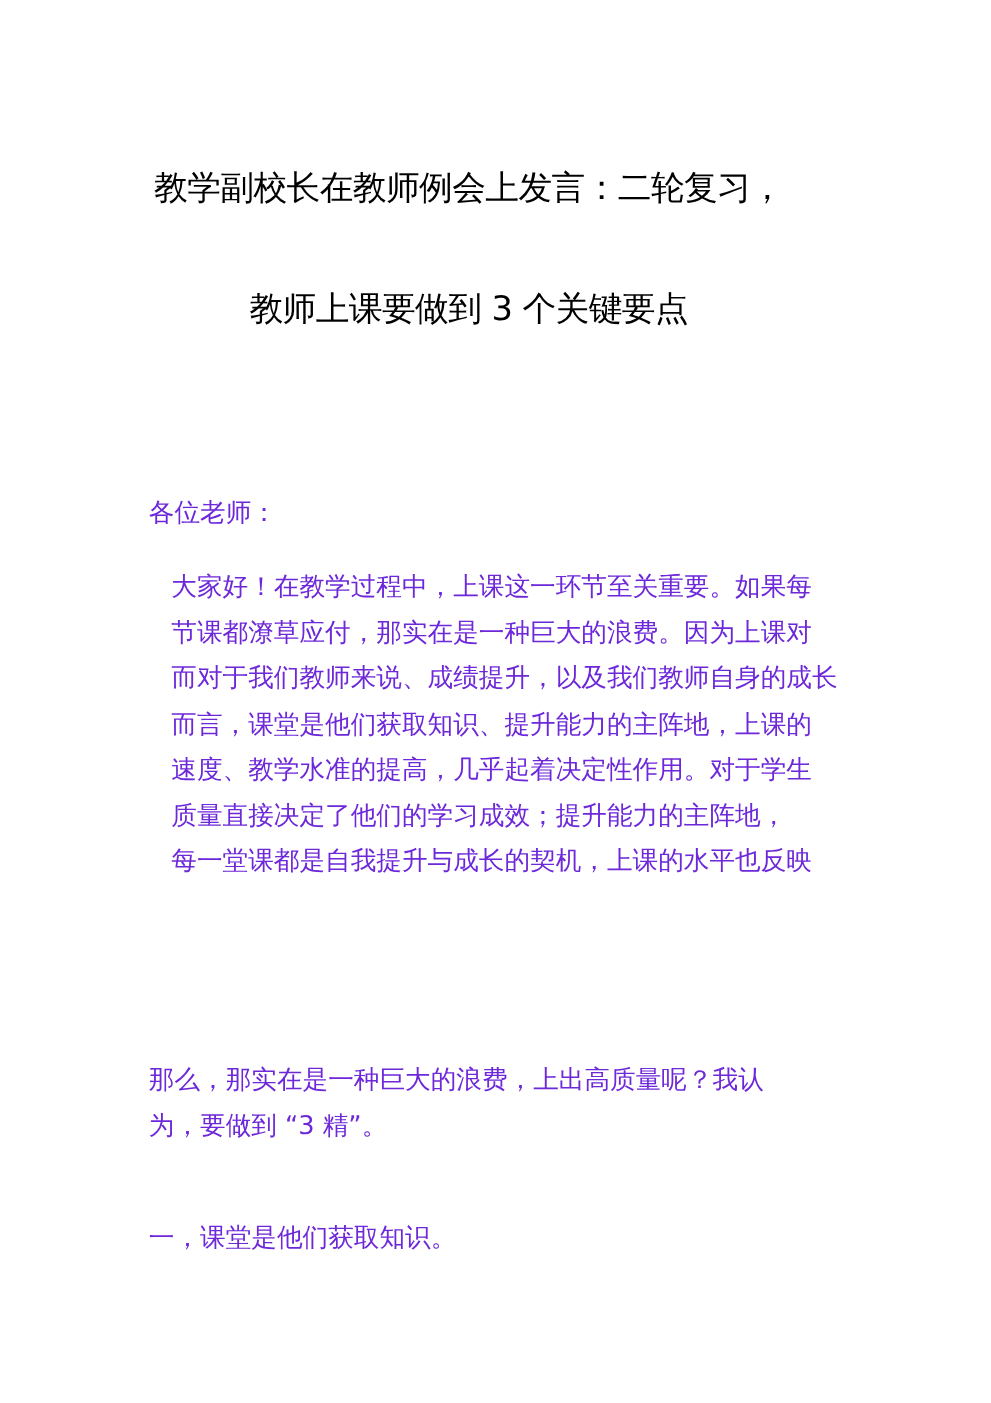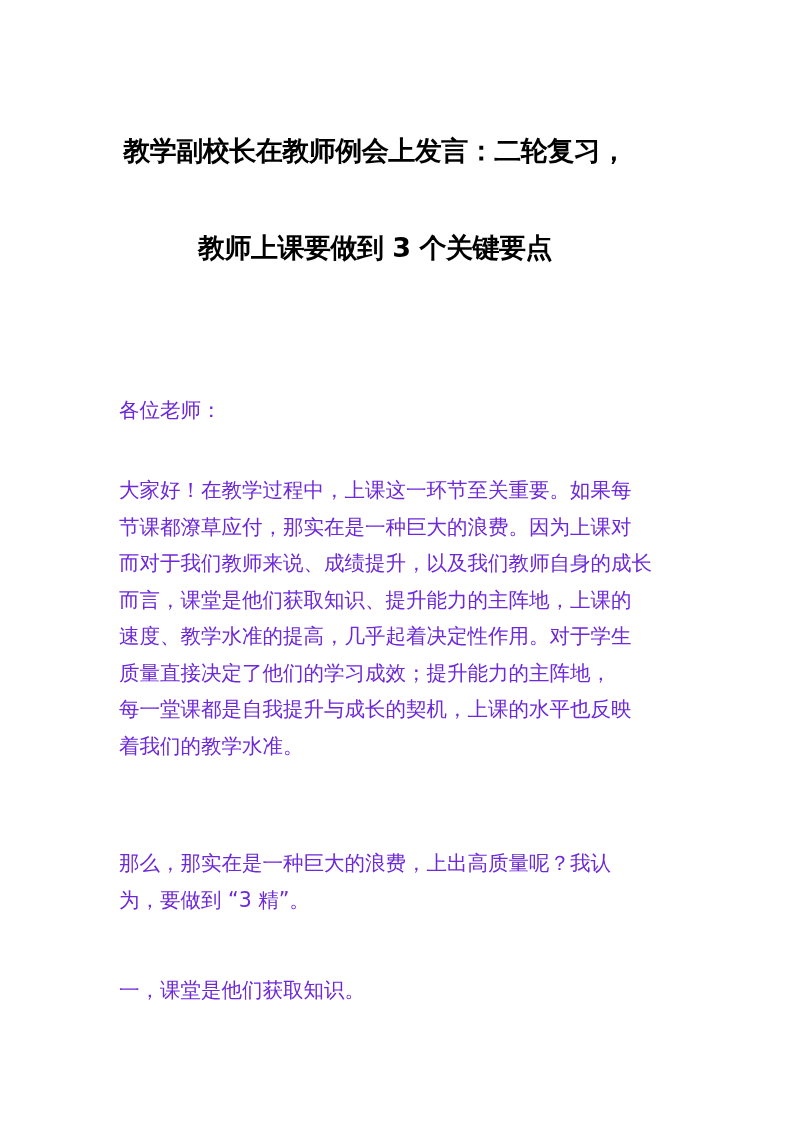--- a/index.html
+++ b/index.html
@@ -13,21 +13,21 @@
       position: relative;
       overflow: hidden;
       font-family: "DejaVu Sans", "Liberation Sans", sans-serif;
       color: #111111;
     }
     .title {
       position: absolute;
       left: 0;
       width: 750px;
       text-align: center;
-      font-weight: bold;
+      font-weight: normal;
       font-size: 27px;
       letter-spacing: -0.5px;
       line-height: 36px;
       color: #000000;
     }
     .title.l1 { top: 133px; }
     .title.l2 { top: 230px; }
     .para {
       position: absolute;
       left: 119px;
@@ -45,29 +45,28 @@
   </style>
 </head>
 <body>
 
 <div>
   <div class="title l1">教学副校长在教师例会上发言：二轮复习，</div>
   <div class="title l2">教师上课要做到 3 个关键要点</div>
 
   <p class="para" style="top:392px;">各位老师：</p>
 
-  <div class="para" style="top:472px;">
+  <div class="para" style="top:451px;margin-left:18px;">
     <span class="line">大家好！在教学过程中，上课这一环节至关重要。如果每</span>
     <span class="line">节课都潦草应付，那实在是一种巨大的浪费。因为上课对</span>
     <span class="line">而对于我们教师来说、成绩提升，以及我们教师自身的成长</span>
     <span class="line">而言，课堂是他们获取知识、提升能力的主阵地，上课的</span>
     <span class="line">速度、教学水准的提高，几乎起着决定性作用。对于学生</span>
     <span class="line">质量直接决定了他们的学习成效；提升能力的主阵地，</span>
     <span class="line">每一堂课都是自我提升与成长的契机，上课的水平也反映</span>
-    <span class="line">着我们的教学水准。</span>
   </div>
 
   <div class="para" style="top:845px;">
     <span class="line">那么，那实在是一种巨大的浪费，上出高质量呢？我认</span>
     <span class="line">为，要做到 “3 精”。</span>
   </div>
 
   <div class="para" style="top:972px;">
     <span class="line">一，课堂是他们获取知识。</span>
   </div>

